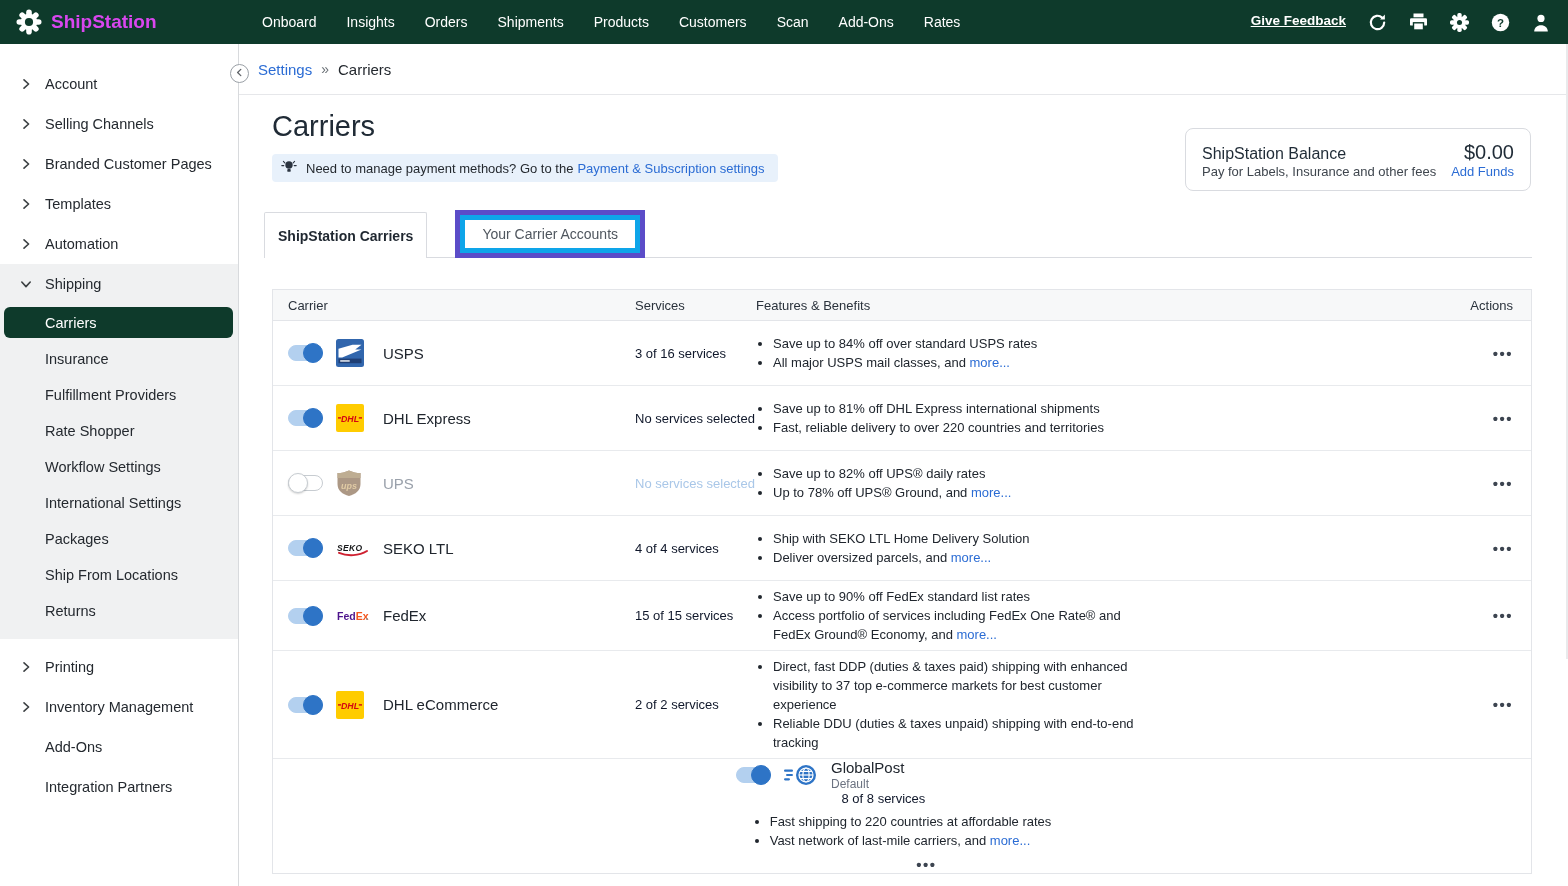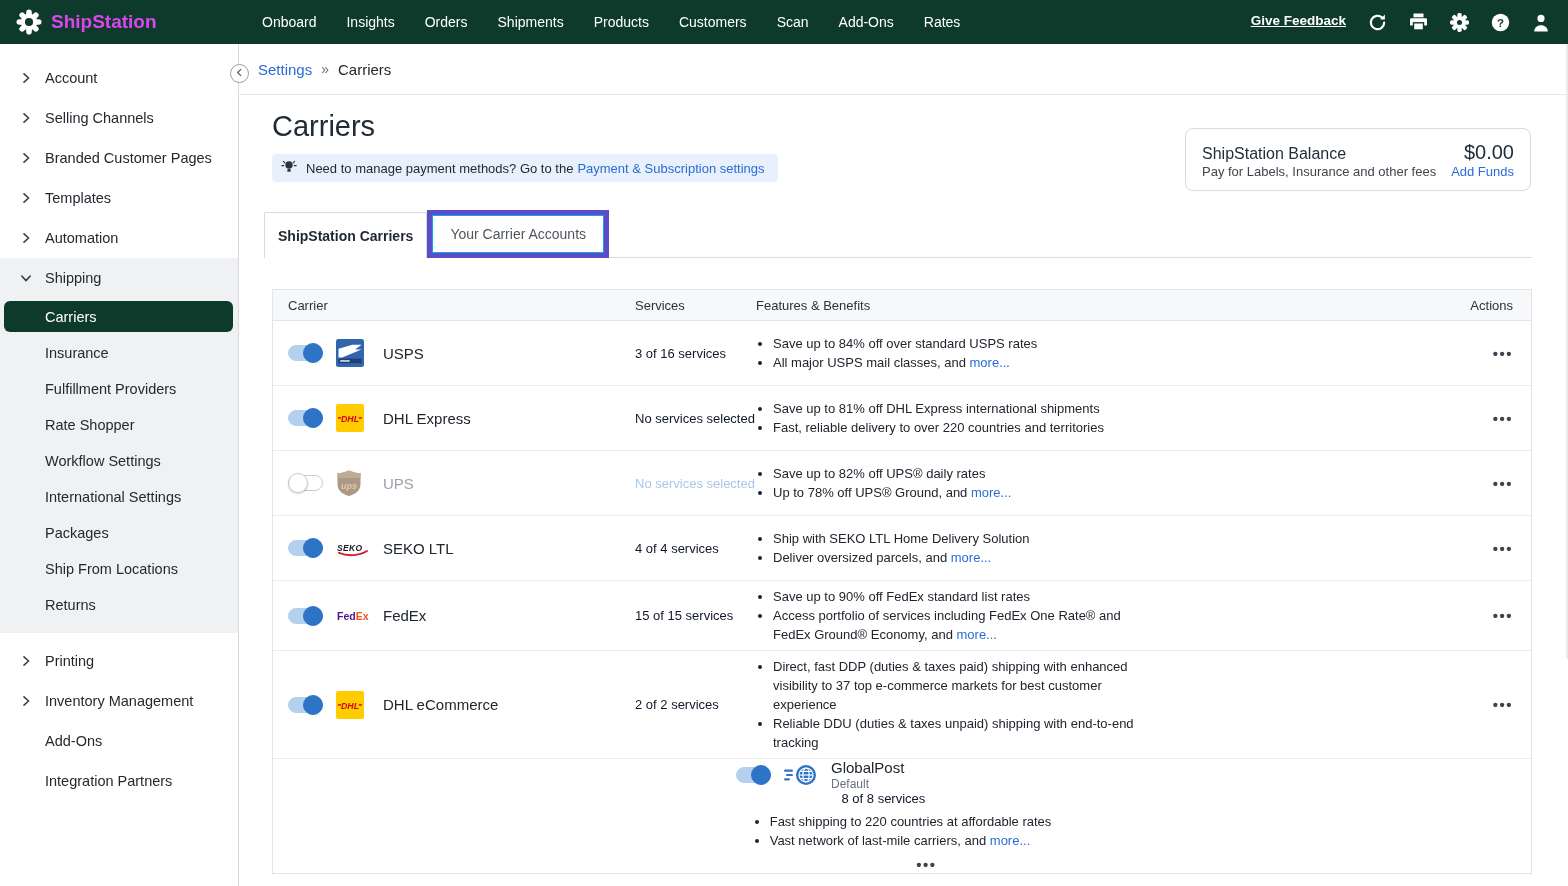--- a/index.html
+++ b/index.html
@@ -12,21 +12,21 @@
   
   .topbar { height: 44px; background: #0E3A2B; display: flex; align-items: center; padding: 0 18px 0 16px; }
   .brand { display: flex; align-items: center; gap: 9px; color: #d946ef; font-size: 19px; font-weight: 700; width: 232px; cursor: pointer; }
   .topnav { display: flex; gap: 30px; margin-left: 14px; }
   .topnav a { color: #fff; font-size: 14px; white-space: nowrap; }
   .topbar-right { margin-left: auto; display: flex; align-items: flex-start; gap: 22px; }
   .feedback { color: #fff; font-size: 13.5px; font-weight: 700; text-decoration: underline; }
   .tb-icon { display: flex; align-items: center; cursor: pointer; }
 
   
-  .sidebar { position: absolute; left: 0; top: 44px; bottom: 0; width: 239px; background: #fff; border-right: 1px solid #d8dadd; padding-top: 14px; }
+  .sidebar { position: absolute; left: 0; top: 44px; bottom: 0; width: 239px; background: #fff; border-right: 1px solid #d8dadd; padding-top: 20px; }
   .side-item { display: flex; align-items: center; gap: 13px; height: 40px; padding-left: 20px; cursor: pointer; color: #24292f; font-size: 14.5px; }
   .side-item .chev { width: 12px; height: 12px; display: flex; flex-shrink: 0; }
   .side-item.no-chev { padding-left: 45px; }
   .shipping-section { background: #f0f1f2; padding-bottom: 10px; }
   .sub-item { height: 36px; display: flex; align-items: center; padding-left: 45px; cursor: pointer; font-size: 14.5px; color: #24292f; }
   .sub-item.selected { background: #0E3A2B; color: #fff; border-radius: 6px; margin: 3px 5px 3px 4px; height: 31px; padding-left: 41px; }
   .collapse-btn { position: absolute; left: 230px; top: 64px; width: 19px; height: 19px; border-radius: 50%; background: #fff; border: 1px solid #9aa0a6; display: flex; align-items: center; justify-content: center; cursor: pointer; z-index: 6; padding: 0; }
 
   
   .main { margin-left: 239px; position: relative; height: 615px; }
@@ -43,24 +43,24 @@
   .banner .banner-link { color: #2b6cd4; margin-left: 4px; }
 
   .balance-card { position: absolute; right: 37px; top: 33px; width: 346px; border: 1px solid #d9dbe0; border-radius: 8px; padding: 12px 16px 11px; background: #fff; }
   .balance-row { display: flex; justify-content: space-between; align-items: baseline; }
   .balance-title { font-size: 16px; color: #1f2b36; }
   .balance-amount { font-size: 20px; font-weight: 500; color: #1f2b36; }
   .balance-sub { font-size: 13px; color: #3f464e; }
   .add-funds { font-size: 13px; color: #2b6cd4; }
 
   
-  .tabs { display: flex; align-items: flex-end; margin: 28px 0 0 -8px; border-bottom: 1px solid #d9dbe0; height: 48px; }
+  .tabs { display: flex; align-items: flex-end; margin: 28px 0 0 -8px; border-bottom: 1px solid #d9dbe0; height: 48px; gap: 28px; }
   .tab-active { background: #fff; border: 1px solid #d9dbe0; border-bottom: none; height: 46px; display: flex; align-items: center; padding: 0 13px; font-weight: 700; font-size: 14px; color: #1f2730; border-radius: 2px 2px 0 0; margin-bottom: -1px; z-index: 2; cursor: pointer; }
   .hl-box { border: 5px solid #5b4cc8; height: 48px; display: flex; margin-bottom: -1px; z-index: 3; position: relative; background: #fff; }
-  .tab-inactive { border: 1px solid #0ea5e9; background: #fff; display: flex; align-items: center; padding: 0 17px; font-size: 14px; color: #4f565e; width: 100%; cursor: pointer; }
+  .tab-inactive { border: 5px solid #0ea5e9; background: #fff; display: flex; align-items: center; padding: 0 17px; font-size: 14px; color: #4f565e; width: 100%; cursor: pointer; }
 
   
   .carrier-table { margin-top: 31px; border: 1px solid #e3e5e9; width: 1260px; font-size: 13px; background: #fff; }
   .thead { display: flex; align-items: center; background: #f7f8f9; border-bottom: 1px solid #e3e5e9; height: 31px; color: #2a323c; font-weight: 500; }
   .col-carrier { width: 362px; padding-left: 15px; }
   .col-services { width: 121px; }
   .col-features { flex: 1; }
   .col-actions { width: 105px; text-align: right; padding-right: 18px; }
 
   .trow { display: flex; align-items: center; border-bottom: 1px solid #e8eaed; min-height: 65px; }

